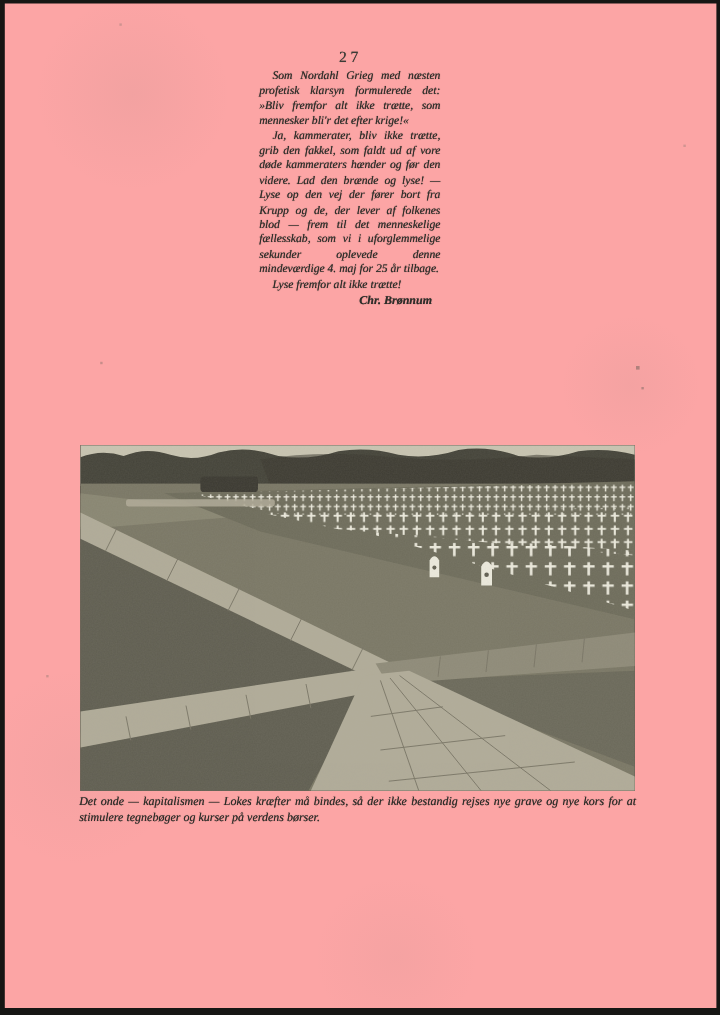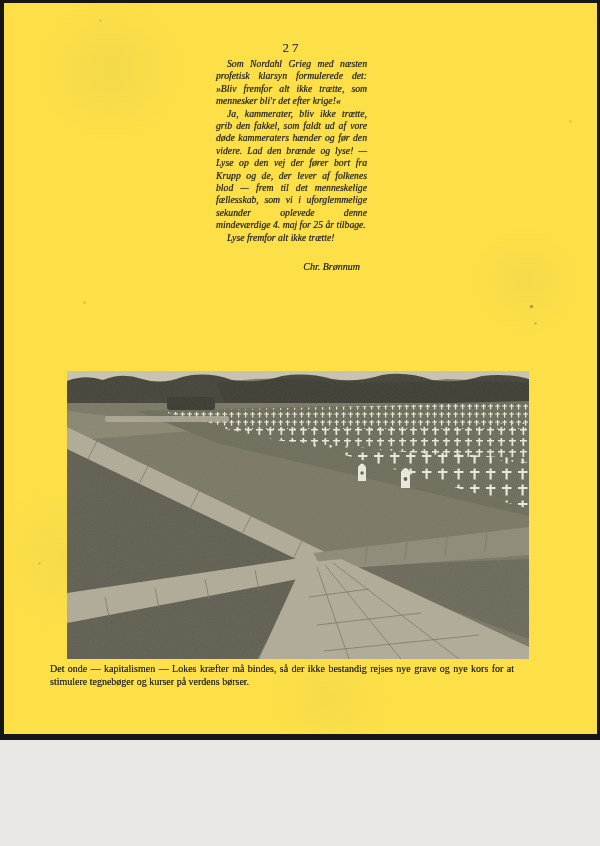--- a/index.html
+++ b/index.html
@@ -1,22 +1,22 @@
 <!DOCTYPE html>
 <html><head>
 <meta charset="utf-8">
 <style>
   html, body { margin: 0; padding: 0; background: #e9e8e4; }
   .scan {
     position: relative;
     width: 600px;
-    height: 740px;
+    height: 846px;
     box-sizing: border-box;
     margin: 0;
-    background: #fde047;
+    background: #fca5a5;
     border-style: solid;
     border-color: #161614;
     border-width: 3px 3px 6px 4px;
     overflow: hidden;
     font-family: "Liberation Serif", serif;
     padding-left: 21px;
   }
   .scan::before {
     content: "";
     position: absolute;
@@ -49,46 +49,47 @@
     text-align: justify;
     color: #2e2d29;
   }
   .article p {
     margin: 0;
     text-indent: 11px;
     text-shadow: 0 0 0.7px rgba(46,45,41,0.9);
     font-style: italic;
   }
   .signature {
-    margin-top: 17px;
+    margin-top: 1px;
     text-align: right;
     padding-right: 7px;
-    font-weight: normal;
+    font-weight: bold;
     font-style: italic;
     font-size: 10px;
     color: #2e2d29;
     text-shadow: 0 0 0.6px rgba(46,45,41,0.85);
   }
   .photo {
     position: absolute;
     top: 368px;
     left: 63px;
     width: 462px;
     height: 288px;
     background: #7b7866;
     box-shadow:
       inset 0 0 0 1px rgba(42,40,34,0.55),
       inset 0 0 22px rgba(28,28,22,0.35);
   }
   .photo svg { display: block; width: 100%; height: 100%; }
   .caption {
     position: absolute;
     top: 660px;
-    left: 46px;
+    left: 62px;
     width: 464px;
+    font-style: italic;
     font-size: 10px;
     line-height: 12.6px;
     text-align: justify;
     color: #2d2c28;
     text-shadow: 0 0 0.6px rgba(45,44,40,0.85);
   }
   .specks {
     position: absolute;
     top: 0; left: 0; width: 1px; height: 1px;
     background: transparent;

